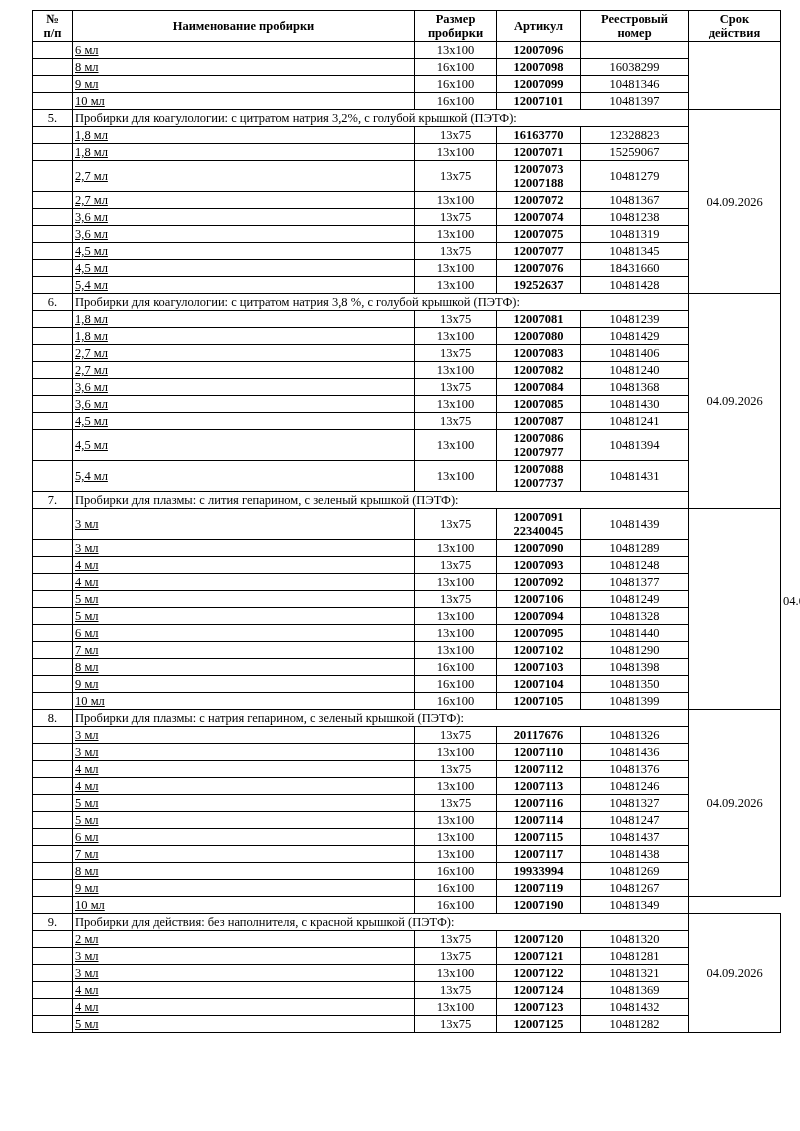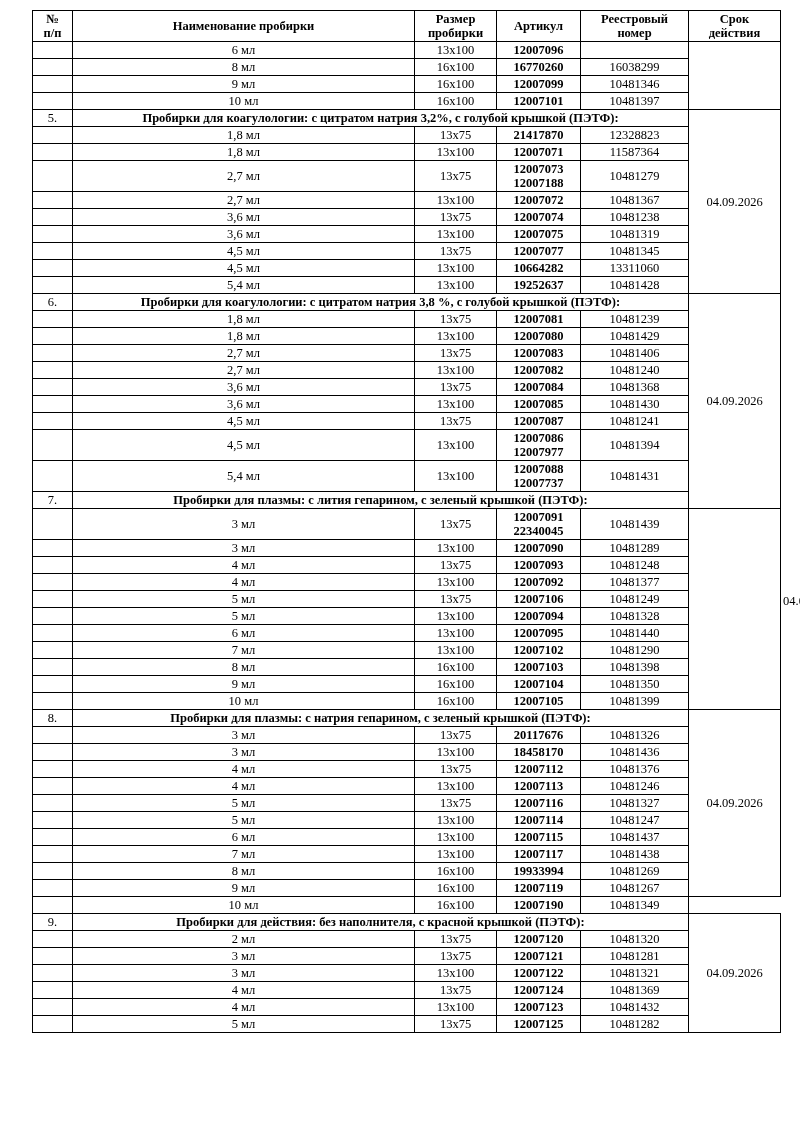--- a/index.html
+++ b/index.html
@@ -46,26 +46,26 @@
   col.c-reg    { width: 108px; }
   col.c-term   { width: 92px; }
 
   td.num {
     text-align: center;
     vertical-align: top;
     font-size: 12.5px;
     padding-top: 2px;
   }
   td.name {
-    text-align: center;
+    text-align: left;
     padding-left: 6px;
+    text-decoration: underline;
   }
   td.group {
-    font-weight: bold;
-    text-align: center;
+    font-weight: normal;
     font-size: 12.5px;
     padding: 1px 2px;
   }
   td.size, td.art, td.reg {
     text-align: center;
   }
   td.term {
     text-align: center;
     vertical-align: middle;
     font-size: 12.5px;
@@ -119,21 +119,21 @@
           <td class="name">6 мл</td>
           <td class="size">13x100</td>
           <td class="art multi">12007096</td>
           <td class="reg"></td>
           <td class="term" rowspan="4"></td>
         </tr>
         <tr>
           <td class="num"></td>
           <td class="name">8 мл</td>
           <td class="size">16x100</td>
-          <td class="art multi">16770260</td>
+          <td class="art multi">12007098</td>
           <td class="reg">16038299</td>
         </tr>
         <tr>
           <td class="num"></td>
           <td class="name">9 мл</td>
           <td class="size">16x100</td>
           <td class="art multi">12007099</td>
           <td class="reg">10481346</td>
         </tr>
         <tr>
@@ -145,29 +145,29 @@
         </tr>
         <tr>
           <td class="num">5.</td>
           <td class="group" colspan="4">Пробирки для коагулологии: с цитратом натрия 3,2%, с голубой крышкой (ПЭТФ):</td>
           <td class="term" rowspan="10">04.09.2026</td>
         </tr>
         <tr>
           <td class="num"></td>
           <td class="name">1,8 мл</td>
           <td class="size">13x75</td>
-          <td class="art multi">21417870</td>
+          <td class="art multi">16163770</td>
           <td class="reg">12328823</td>
         </tr>
         <tr>
           <td class="num"></td>
           <td class="name">1,8 мл</td>
           <td class="size">13x100</td>
           <td class="art multi">12007071</td>
-          <td class="reg">11587364</td>
+          <td class="reg">15259067</td>
         </tr>
         <tr>
           <td class="num"></td>
           <td class="name">2,7 мл</td>
           <td class="size">13x75</td>
           <td class="art multi"><span class="stack"><span>12007073</span><span>12007188</span></span></td>
           <td class="reg">10481279</td>
         </tr>
         <tr>
           <td class="num"></td>
@@ -194,22 +194,22 @@
           <td class="num"></td>
           <td class="name">4,5 мл</td>
           <td class="size">13x75</td>
           <td class="art multi">12007077</td>
           <td class="reg">10481345</td>
         </tr>
         <tr>
           <td class="num"></td>
           <td class="name">4,5 мл</td>
           <td class="size">13x100</td>
-          <td class="art multi">10664282</td>
-          <td class="reg">13311060</td>
+          <td class="art multi">12007076</td>
+          <td class="reg">18431660</td>
         </tr>
         <tr>
           <td class="num"></td>
           <td class="name">5,4 мл</td>
           <td class="size">13x100</td>
           <td class="art multi">19252637</td>
           <td class="reg">10481428</td>
         </tr>
         <tr>
           <td class="num">6.</td>
@@ -370,21 +370,21 @@
           <td class="num"></td>
           <td class="name">3 мл</td>
           <td class="size">13x75</td>
           <td class="art multi">20117676</td>
           <td class="reg">10481326</td>
         </tr>
         <tr>
           <td class="num"></td>
           <td class="name">3 мл</td>
           <td class="size">13x100</td>
-          <td class="art multi">18458170</td>
+          <td class="art multi">12007110</td>
           <td class="reg">10481436</td>
         </tr>
         <tr>
           <td class="num"></td>
           <td class="name">4 мл</td>
           <td class="size">13x75</td>
           <td class="art multi">12007112</td>
           <td class="reg">10481376</td>
         </tr>
         <tr>

